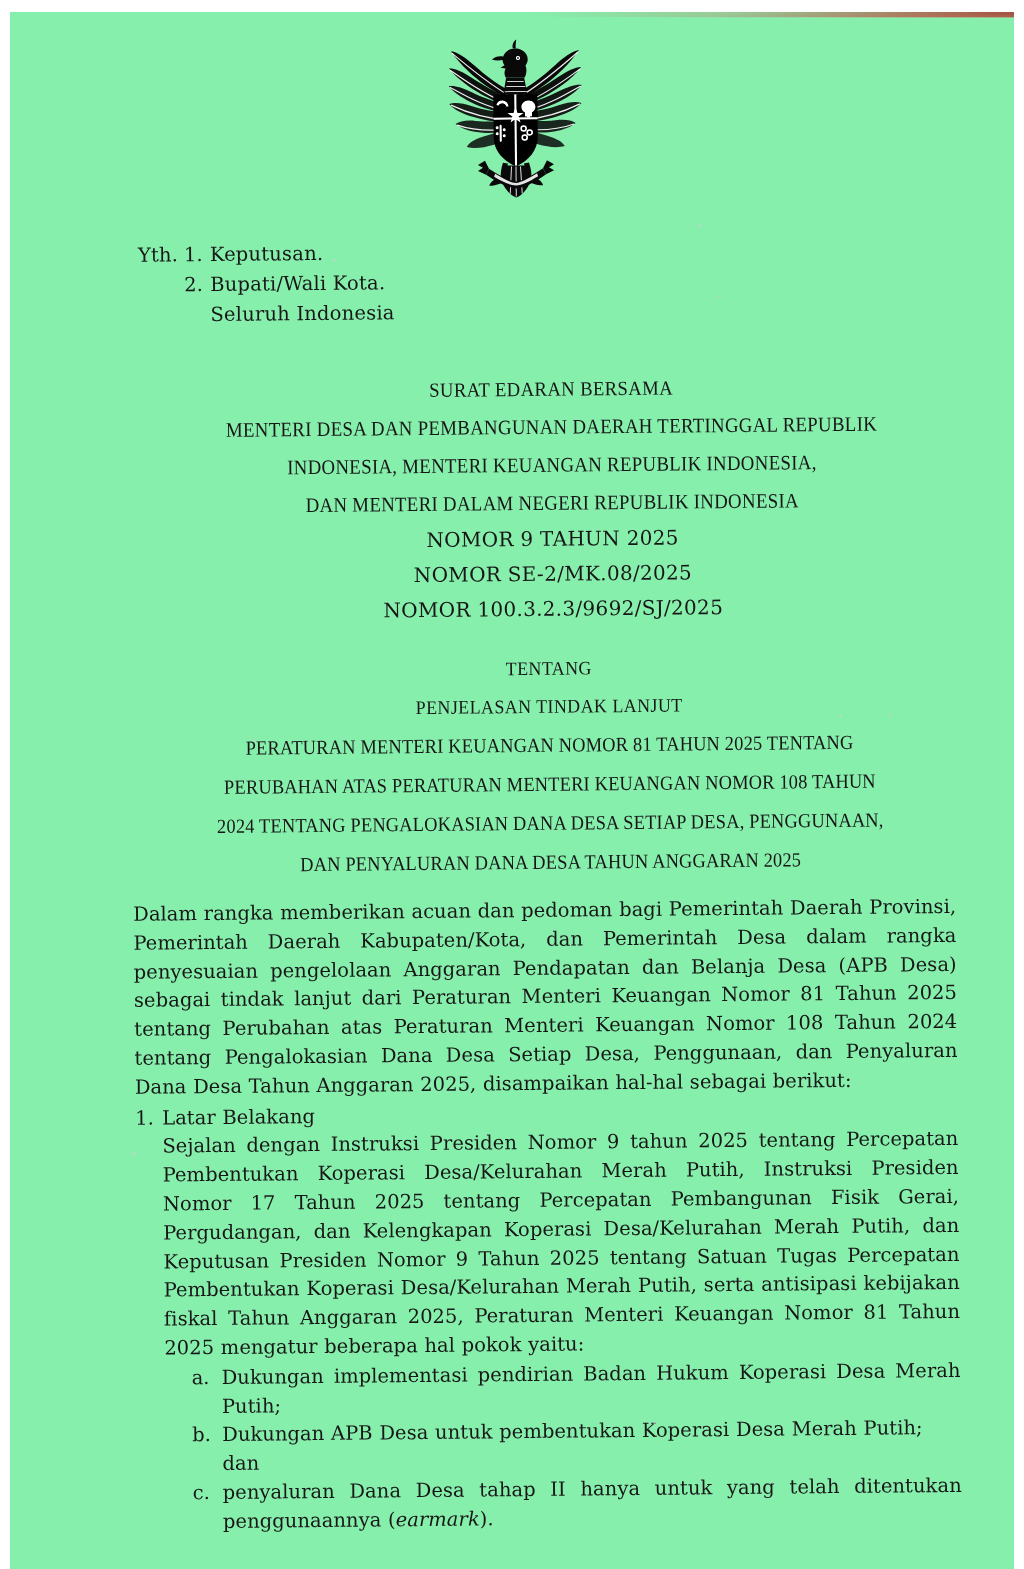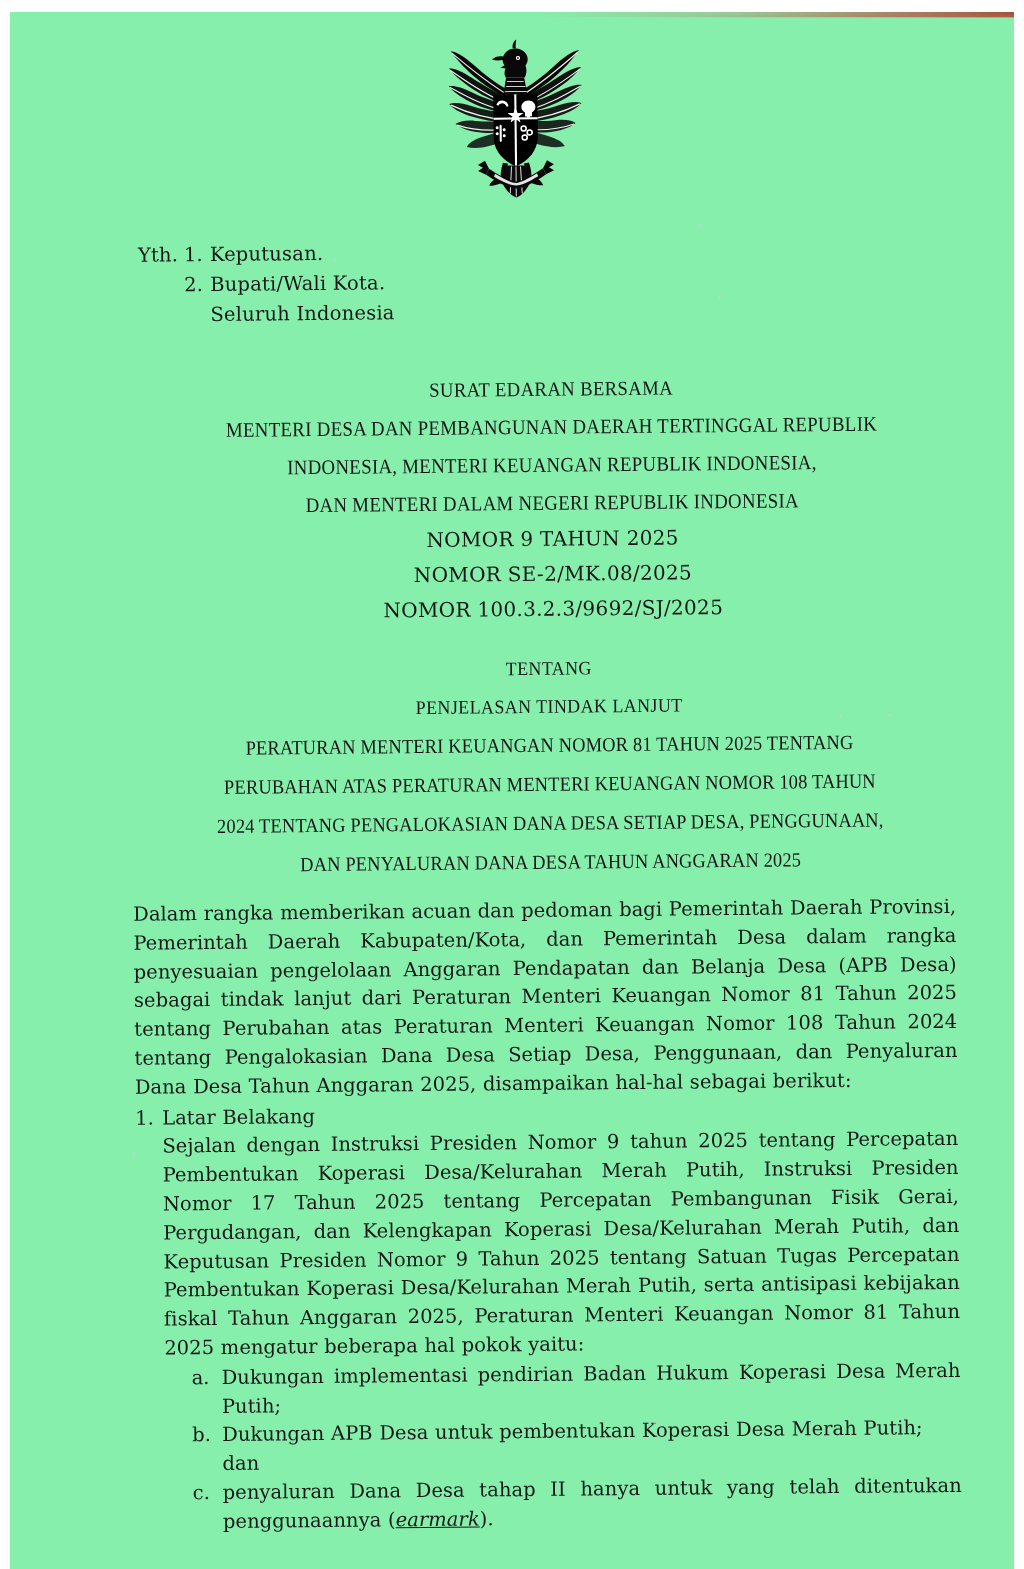--- a/index.html
+++ b/index.html
@@ -183,21 +183,21 @@
   .sub-item > .marker {
     flex: none;
     width: 30px;
   }
   .sub-item > .content {
     flex: 1 1 auto;
     text-align: justify;
   }
   .sub-item > .content.ragged { text-align: left; }
 
-  em.earmark { font-style: italic; text-decoration: underline; }
+  em.earmark { font-style: italic; }
 
   
   .speck {
     position: absolute;
     background: #cfcfcf;
     border-radius: 50%;
     opacity: 0.55;
     pointer-events: none;
   }
 </style>

